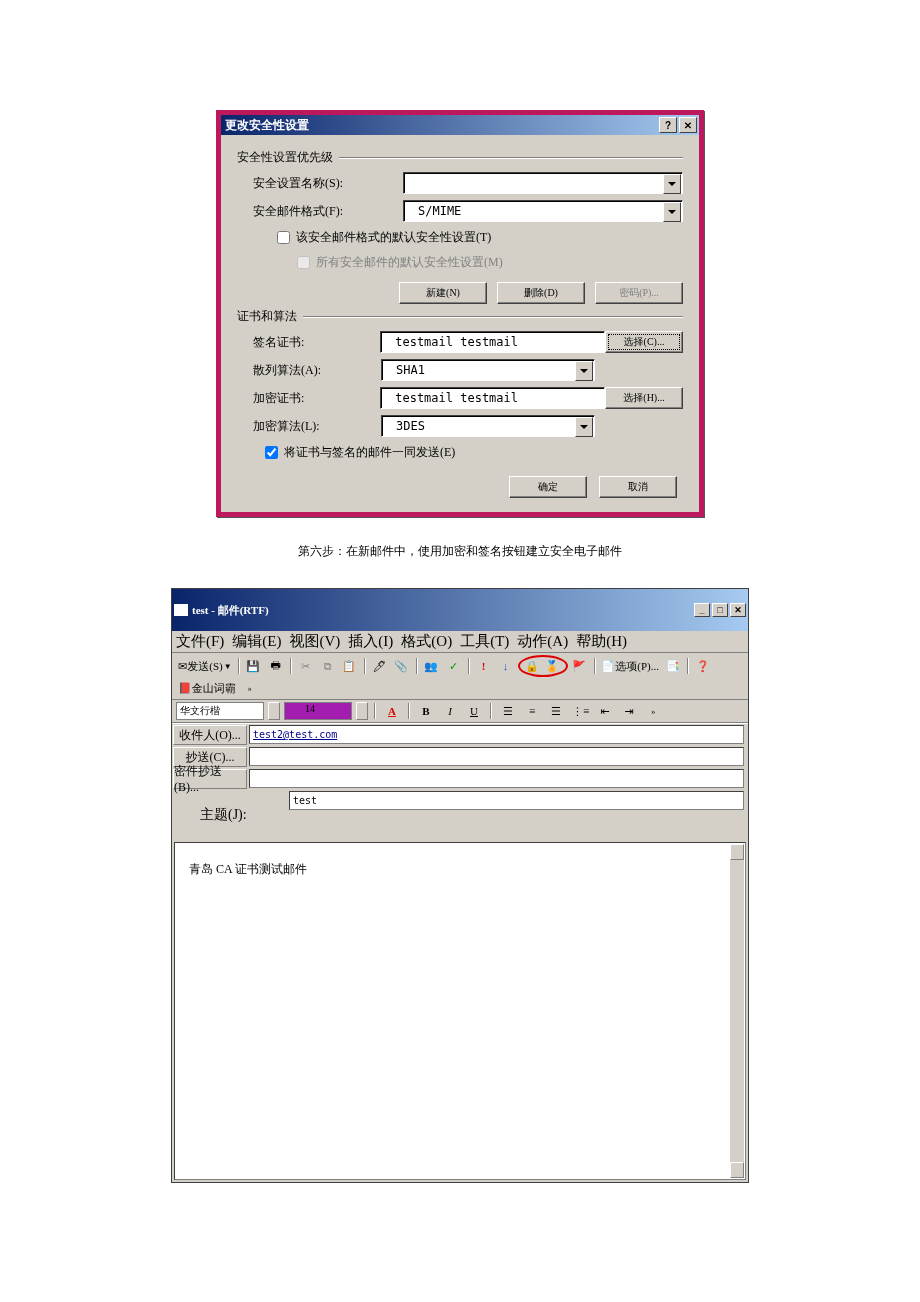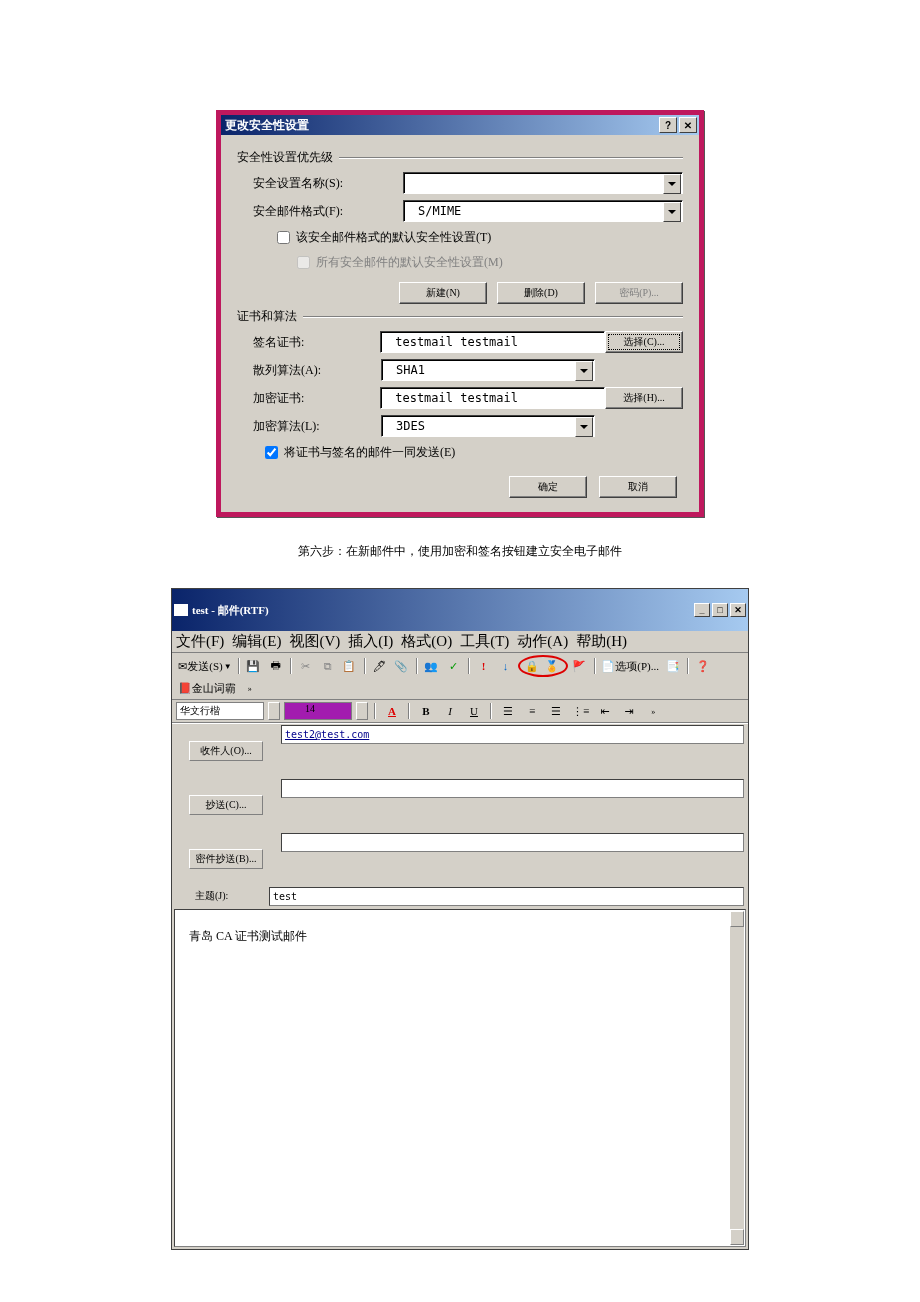--- a/index.html
+++ b/index.html
@@ -289,34 +289,34 @@
   display: flex;
   align-items: stretch;
 }
 .hdr-btn {
   width: 72px;
   height: 18px;
   background: #D4D0C8;
   border: 1px solid #fff;
   border-right-color: #808080;
   border-bottom-color: #808080;
-  font-size: 10px;
-  margin: 17px;
+  font-size: 12px;
+  margin: 1px;
   display: flex;
   align-items: center;
   justify-content: center;
 }
 .hdr-lbl {
   width: 72px;
   height: 18px;
-  font-size: 10px;
-  margin: 1px;
-  display: flex;
-  align-items: center;
-  padding-left: 22px;
+  font-size: 14px;
+  margin: 16px;
+  display: flex;
+  align-items: center;
+  padding-left: 12px;
 }
 .hdr-input {
   flex: 1;
   margin: 1px 4px 1px 1px;
   background: #fff;
   border: 1px solid #808080;
   border-top-color: #404040;
   border-left-color: #404040;
   height: 17px;
   font-size: 10px;

